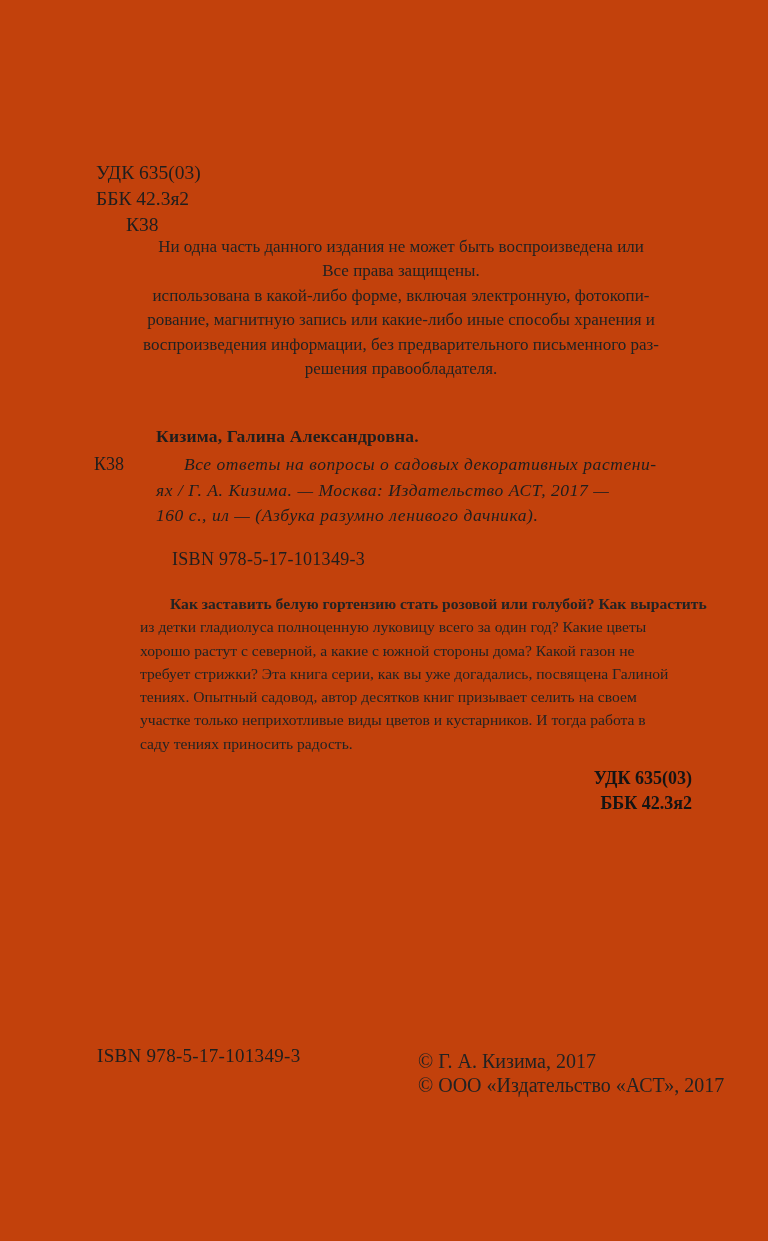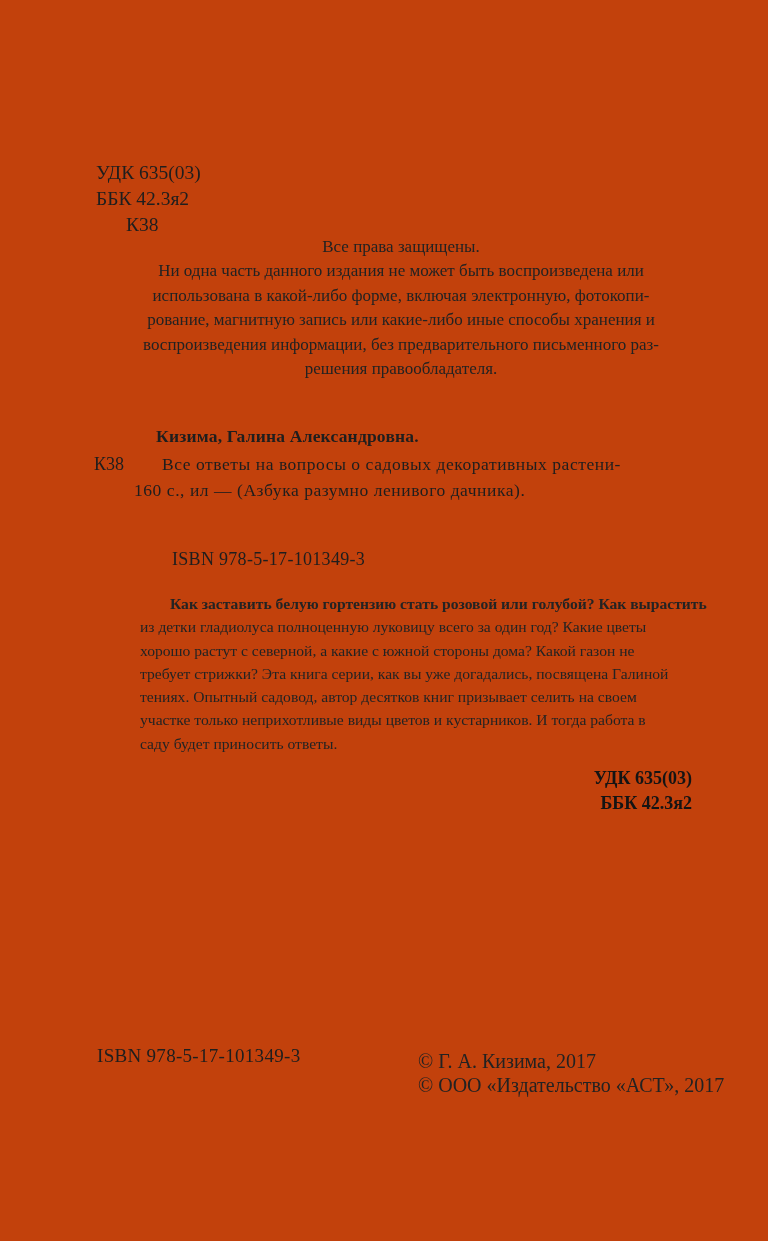--- a/index.html
+++ b/index.html
@@ -69,21 +69,22 @@
     margin-top: 4px;
     line-height: 25.5px;
   }
   .biblio-shelf {
     position: absolute;
     left: 0;
     top: 0;
     font-size: 18px;
   }
   .biblio-lines {
-    margin-left: 40px;
+    margin-left: 62px;
+    font-style: italic;
   }
   .biblio-lines .bib-line {
     display: block;
     white-space: nowrap;
     letter-spacing: 0.55px;
   }
   .biblio-lines .bib-line.first { text-indent: 28px; }
 
   
   .isbn-record {
@@ -161,49 +162,50 @@
 
 <div class="page">
 
   <div class="codes">
     <span class="code-line">УДК 635(03)</span>
     <span class="code-line">ББК 42.3я2</span>
     <span class="code-line code-indent">К38</span>
   </div>
 
   <div class="rights">
+    <span class="rights-line">Ни одна часть данного издания не может быть воспроизведена или</span>
     <span class="rights-line rights-title">Все права защищены.</span>
-    <span class="rights-line">Ни одна часть данного издания не может быть воспроизведена или</span>
     <span class="rights-line">использована в какой-либо форме, включая электронную, фотокопи-</span>
     <span class="rights-line">рование, магнитную запись или какие-либо иные способы хранения и</span>
     <span class="rights-line">воспроизведения информации, без предварительного письменного раз-</span>
     <span class="rights-line">решения правообладателя.</span>
   </div>
 
   <div class="biblio">
     <div class="biblio-author">Кизима, Галина Александровна.</div>
     <div class="biblio-body">
       <span class="biblio-shelf">К38</span>
       <div class="biblio-lines">
         <span class="bib-line first">Все ответы на вопросы о садовых декоративных растени-</span>
+        <span class="bib-line">ях / Г. А. Кизима. — Москва: Издательство АСТ, 2017 —</span>
         <span class="bib-line">160 с., ил — (Азбука разумно ленивого дачника).</span>
       </div>
     </div>
   </div>
 
   <div class="isbn-record">ISBN 978-5-17-101349-3</div>
 
   <div class="annotation">
     <span class="ann-line first">Как заставить белую гортензию стать розовой или голубой? Как вырастить</span>
     <span class="ann-line">из детки гладиолуса полноценную луковицу всего за один год? Какие цветы</span>
     <span class="ann-line">хорошо  растут с северной, а какие с южной стороны дома? Какой газон не</span>
     <span class="ann-line">требует стрижки? Эта книга серии, как вы уже догадались, посвящена Галиной</span>
     <span class="ann-line">тениях. Опытный садовод,  автор десятков книг призывает селить на своем</span>
     <span class="ann-line">участке только неприхотливые виды цветов и кустарников. И тогда работа в</span>
-    <span class="ann-line">саду будет приносить ответы.</span>
+    <span class="ann-line">саду тениях приносить радость.</span>
   </div>
 
   <div class="codes-bold">
     <span class="code-line">УДК 635(03)</span>
     <span class="code-line">ББК 42.3я2</span>
   </div>
 
   <div class="footer">
     <div class="footer-isbn">ISBN 978-5-17-101349-3</div>
     <div class="footer-copyright">

